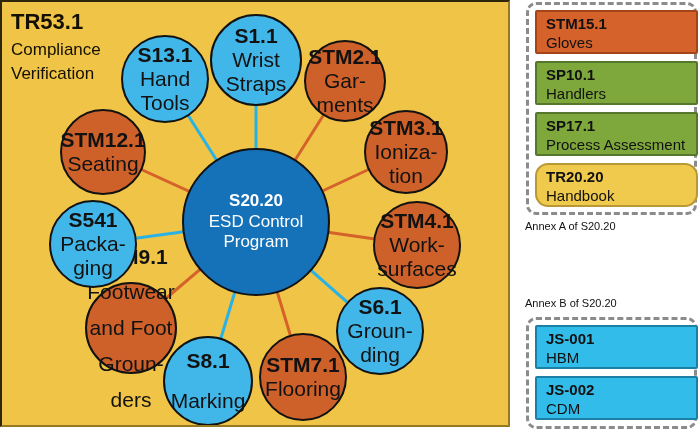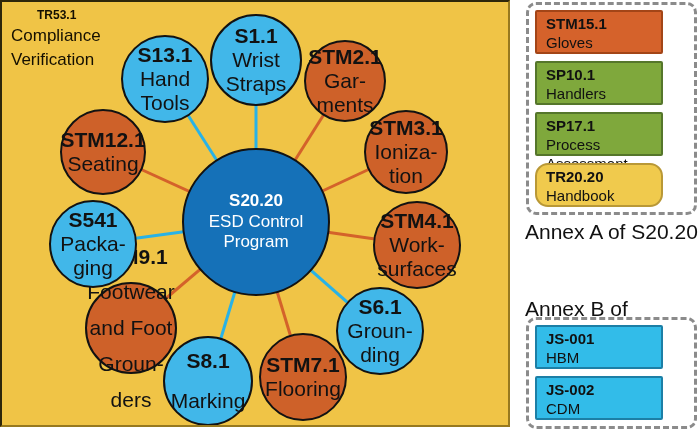--- a/index.html
+++ b/index.html
@@ -18,29 +18,29 @@
     position:absolute;z-index:2;border-radius:50%;box-sizing:border-box;
     border:2.5px solid #121212;display:flex;flex-direction:column;
     align-items:center;justify-content:center;text-align:center;
     font-size:21px;line-height:1.13;color:#121212;
   }
   .node .code{font-weight:bold;}
   .node.cyan{background:#41B7E9;}
   .node.orange{background:#CE6129;}
   .node.center{background:#1571B8;color:#ffffff;font-size:17px;line-height:1.22;z-index:3;}
   .corner-title{position:absolute;left:9px;top:5px;z-index:4;font-size:17px;line-height:1.4;color:#140f00;}
-  .corner-title .t1{font-weight:bold;font-size:12px;margin-left:26px;}
+  .corner-title .t1{font-weight:bold;font-size:22px;}
   
-  .caption{position:absolute;font-size:21px;color:#111;}
+  .caption{position:absolute;font-size:11px;color:#111;}
   .dashbox{
     position:absolute;box-sizing:border-box;border:3px dashed #8B8B8B;border-radius:10px;
     padding:5px 6px;display:flex;flex-direction:column;gap:7px;background:#ffffff;
   }
   .item{
-    box-sizing:border-box;width:128px;height:44px;border:2px solid;border-radius:2px;
+    box-sizing:border-box;width:163px;height:44px;border:2px solid;border-radius:2px;
     padding:3px 0 0 9px;font-size:15px;line-height:1.25;color:#111;
   }
   .item .code{font-weight:bold;}
   .item.orange{background:#D5622B;border-color:#A34517;}
   .item.green{background:#7FA83C;border-color:#55762B;}
   .item.gold{background:#F0CA4D;border-color:#B99836;border-radius:13px;}
   .item.cyanbox{background:#32BCE9;border-color:#1C7FA6;}
   #annexA{left:526px;top:2px;width:171px;height:213px;}
   #captionA{left:525px;top:220px;}
   #captionB{left:525px;top:297px;}

